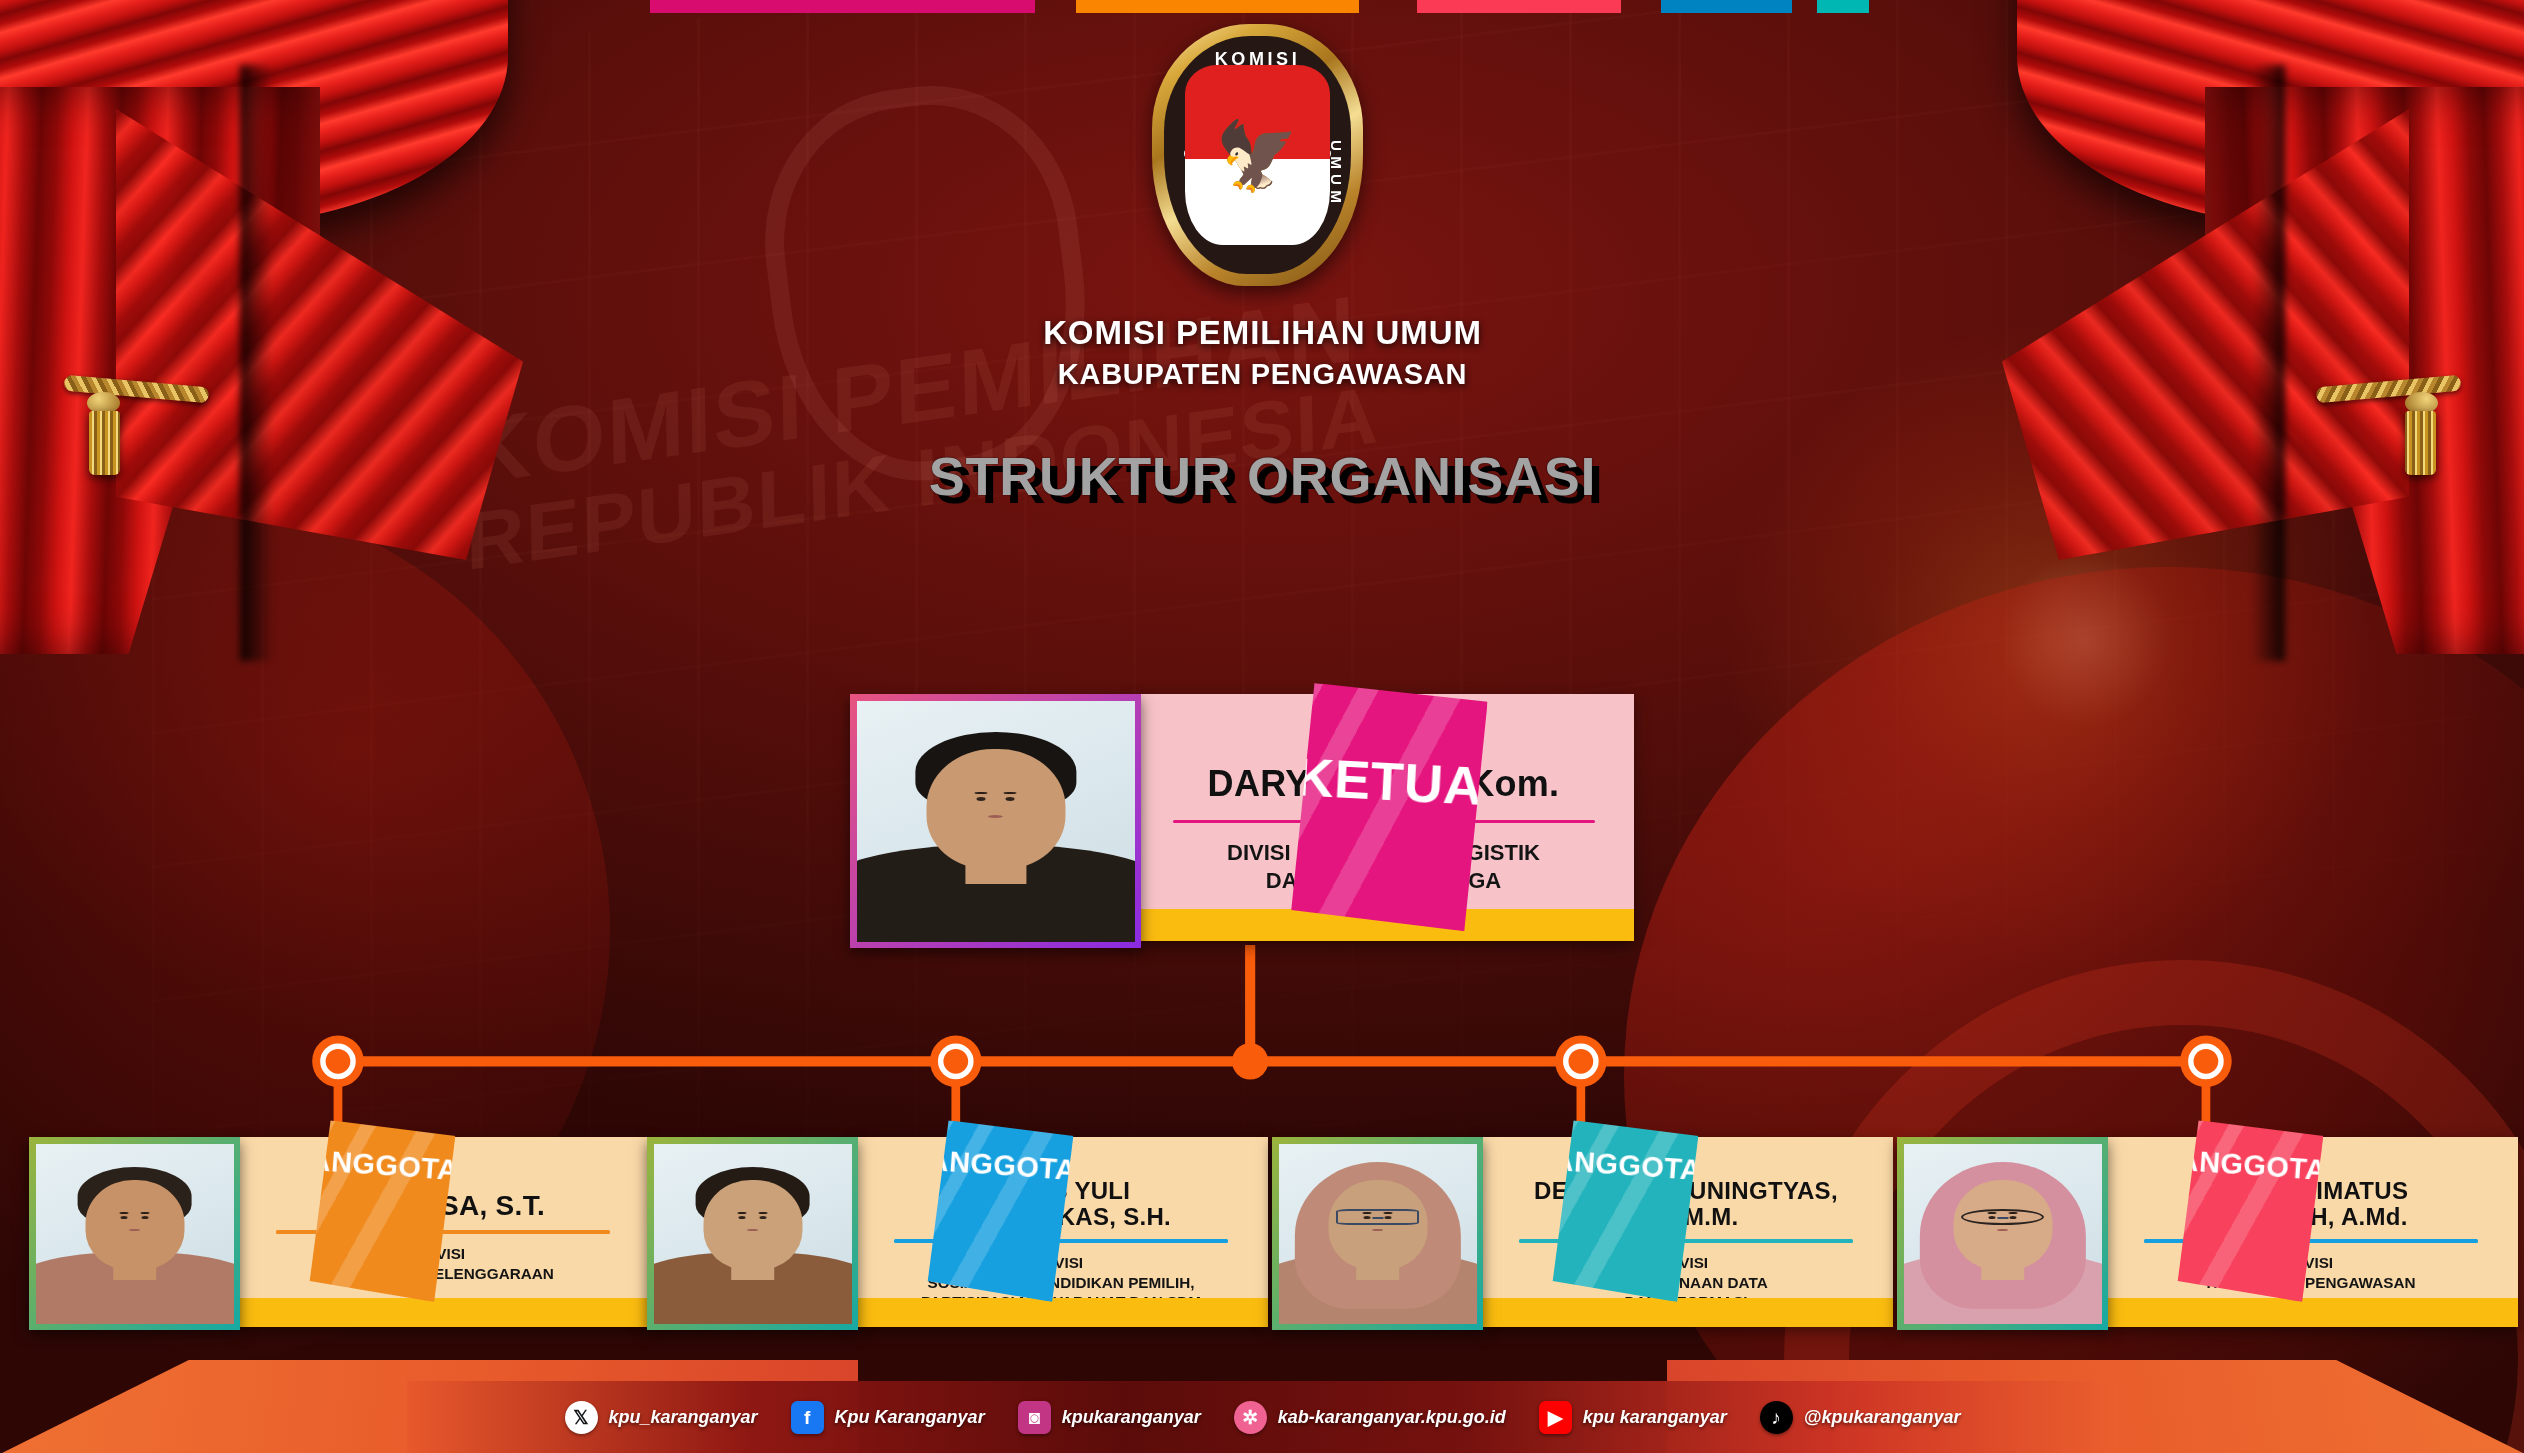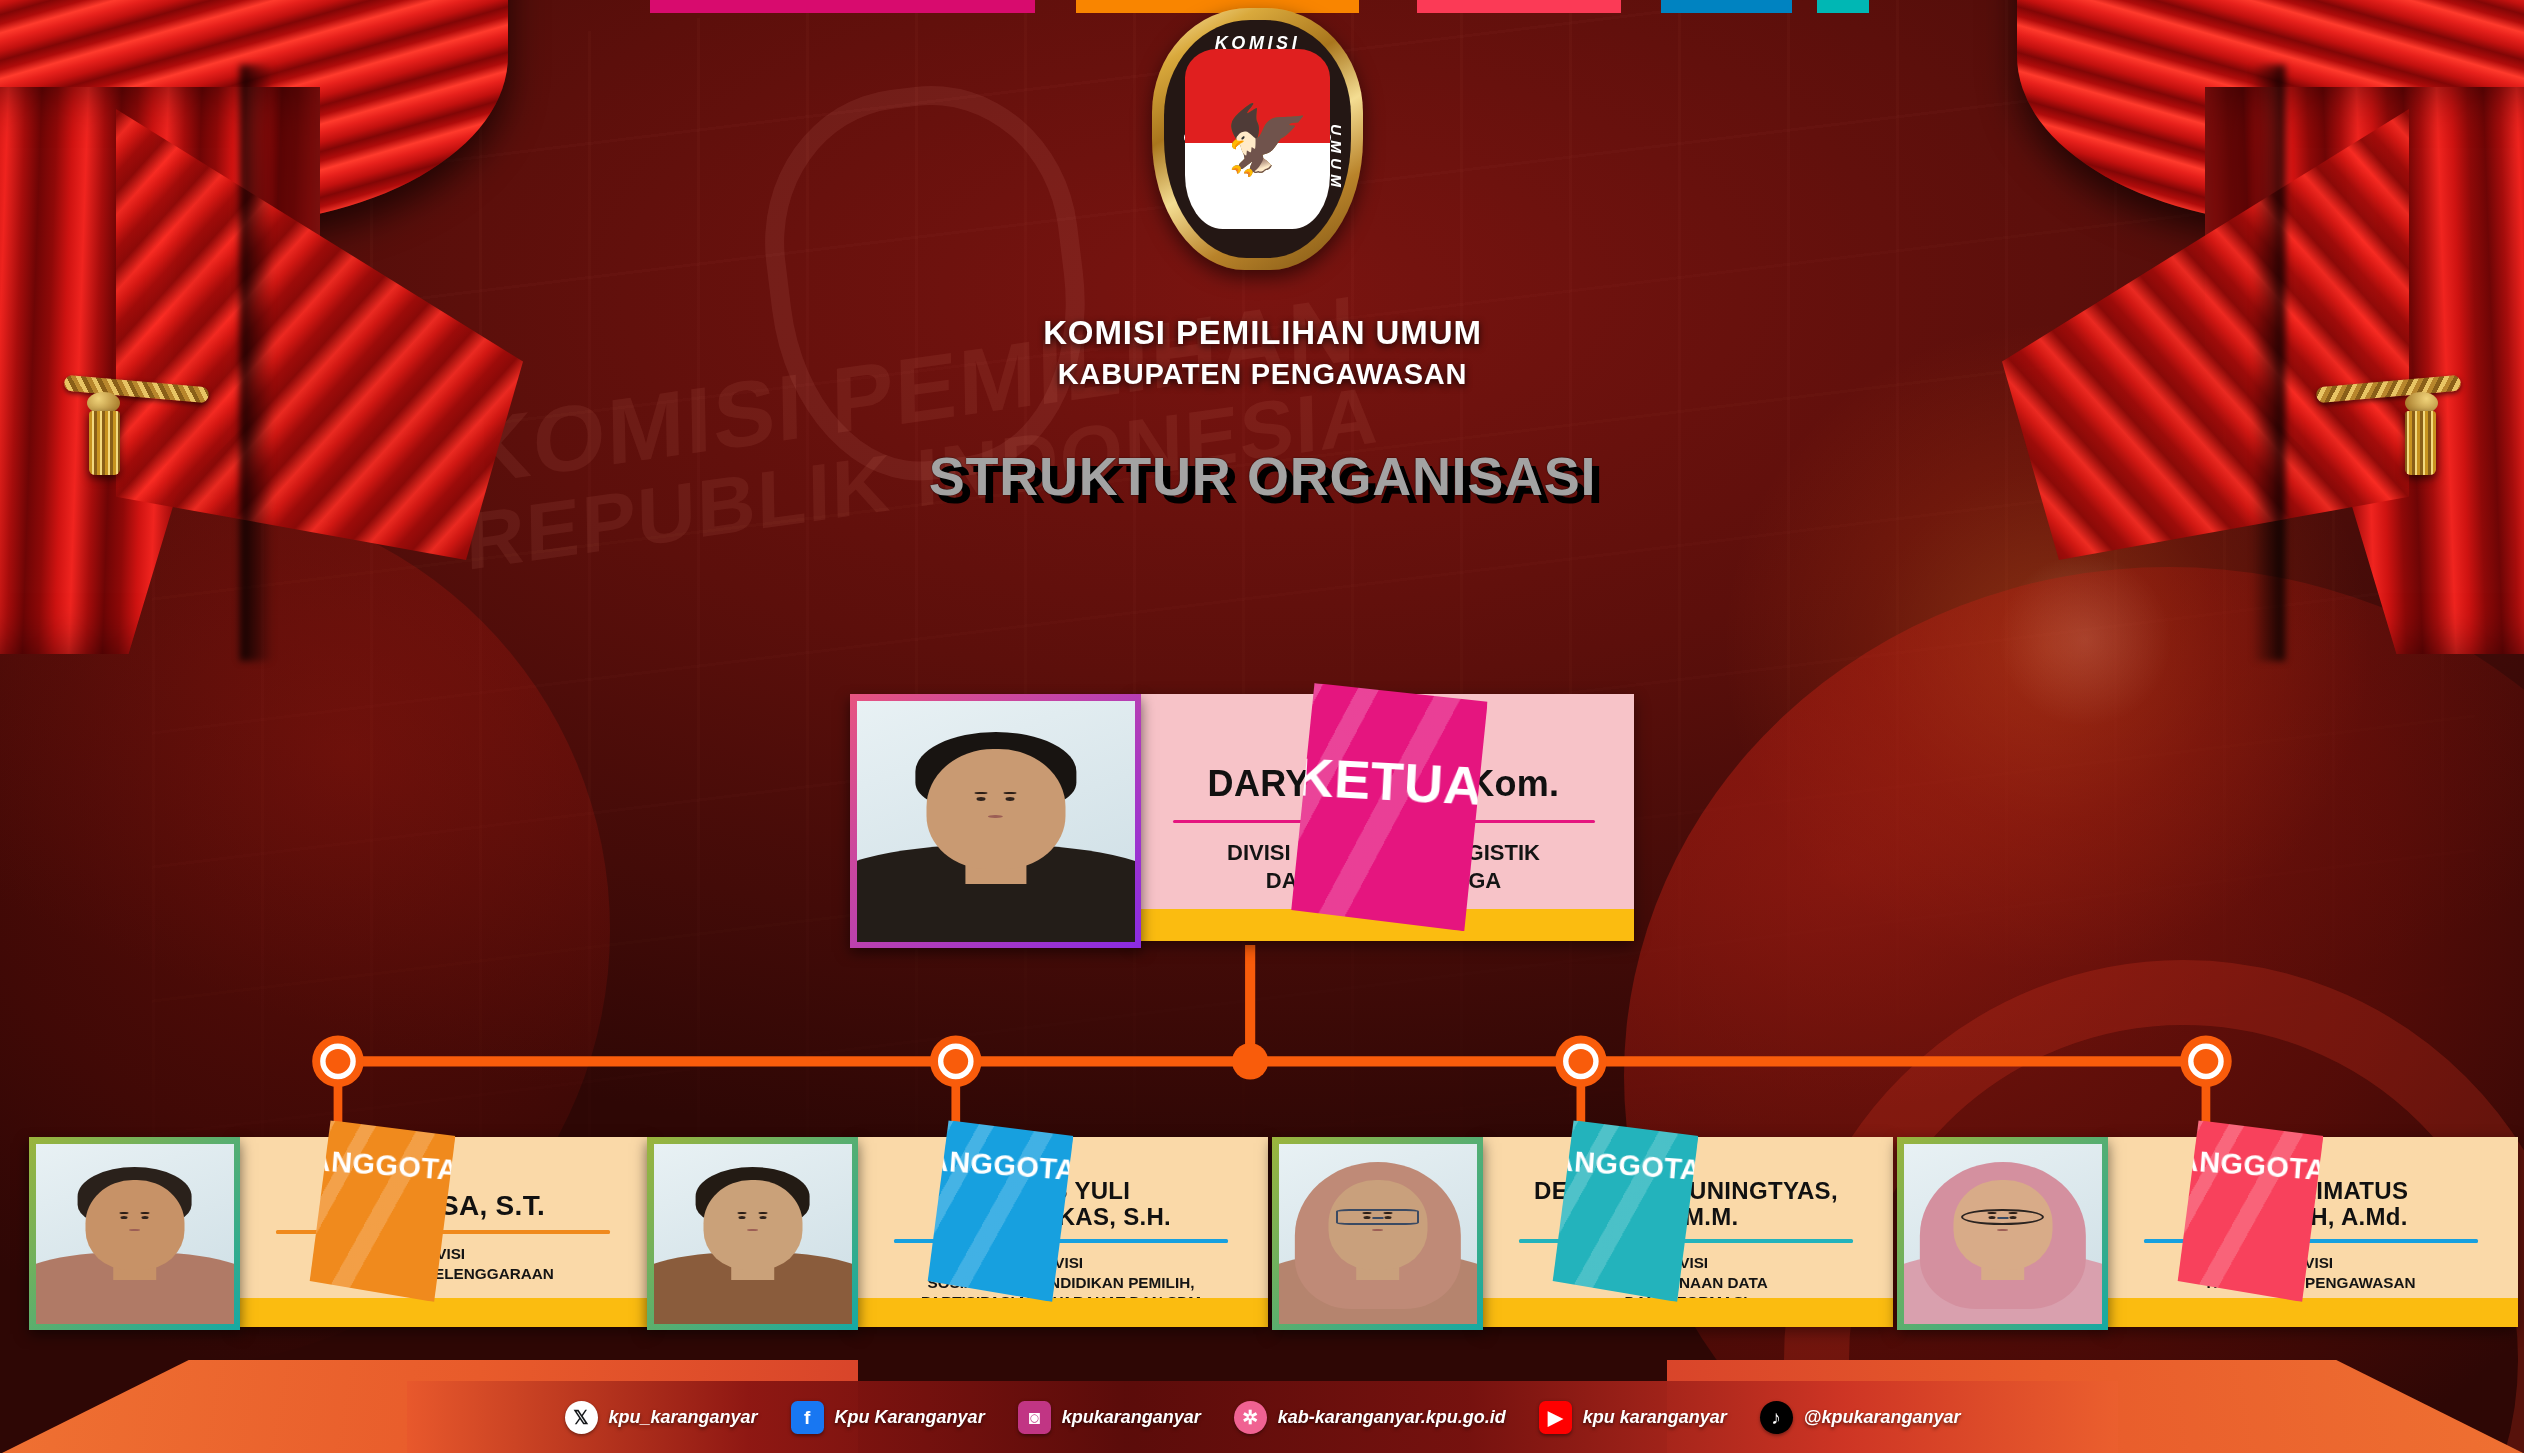--- a/index.html
+++ b/index.html
@@ -119,21 +119,21 @@
     background:linear-gradient(90deg, rgba(0,0,0,.85), rgba(0,0,0,0));
     filter:blur(3.6px);
   }
 
   
   .strips{ position:absolute; top:0; left:0; width:100%; height:13px; }
   .strip{ position:absolute; top:0; height:13px; }
 
   
   .kpu-logo{
-    position:absolute; left:1152px; top:8px; width:211px; height:262px;font-style:italic;
+    position:absolute; left:1152px; top:24px; width:211px; height:262px;
   }
   .logo-shell{
     position:absolute; inset:0;
     border-radius:46% 46% 44% 44%/40% 40% 50% 50%;
     background:linear-gradient(150deg,#fff0bb 0%,#d9a93c 16%,#a9761d 36%,#f4dd92 54%,#b9832a 74%,#7c5312 100%);
     box-shadow:0 7.3px 19px rgba(0,0,0,.55);
   }
   .logo-ring{
     position:absolute; inset:11.6px;
     border-radius:46% 46% 44% 44%/40% 40% 50% 50%;

